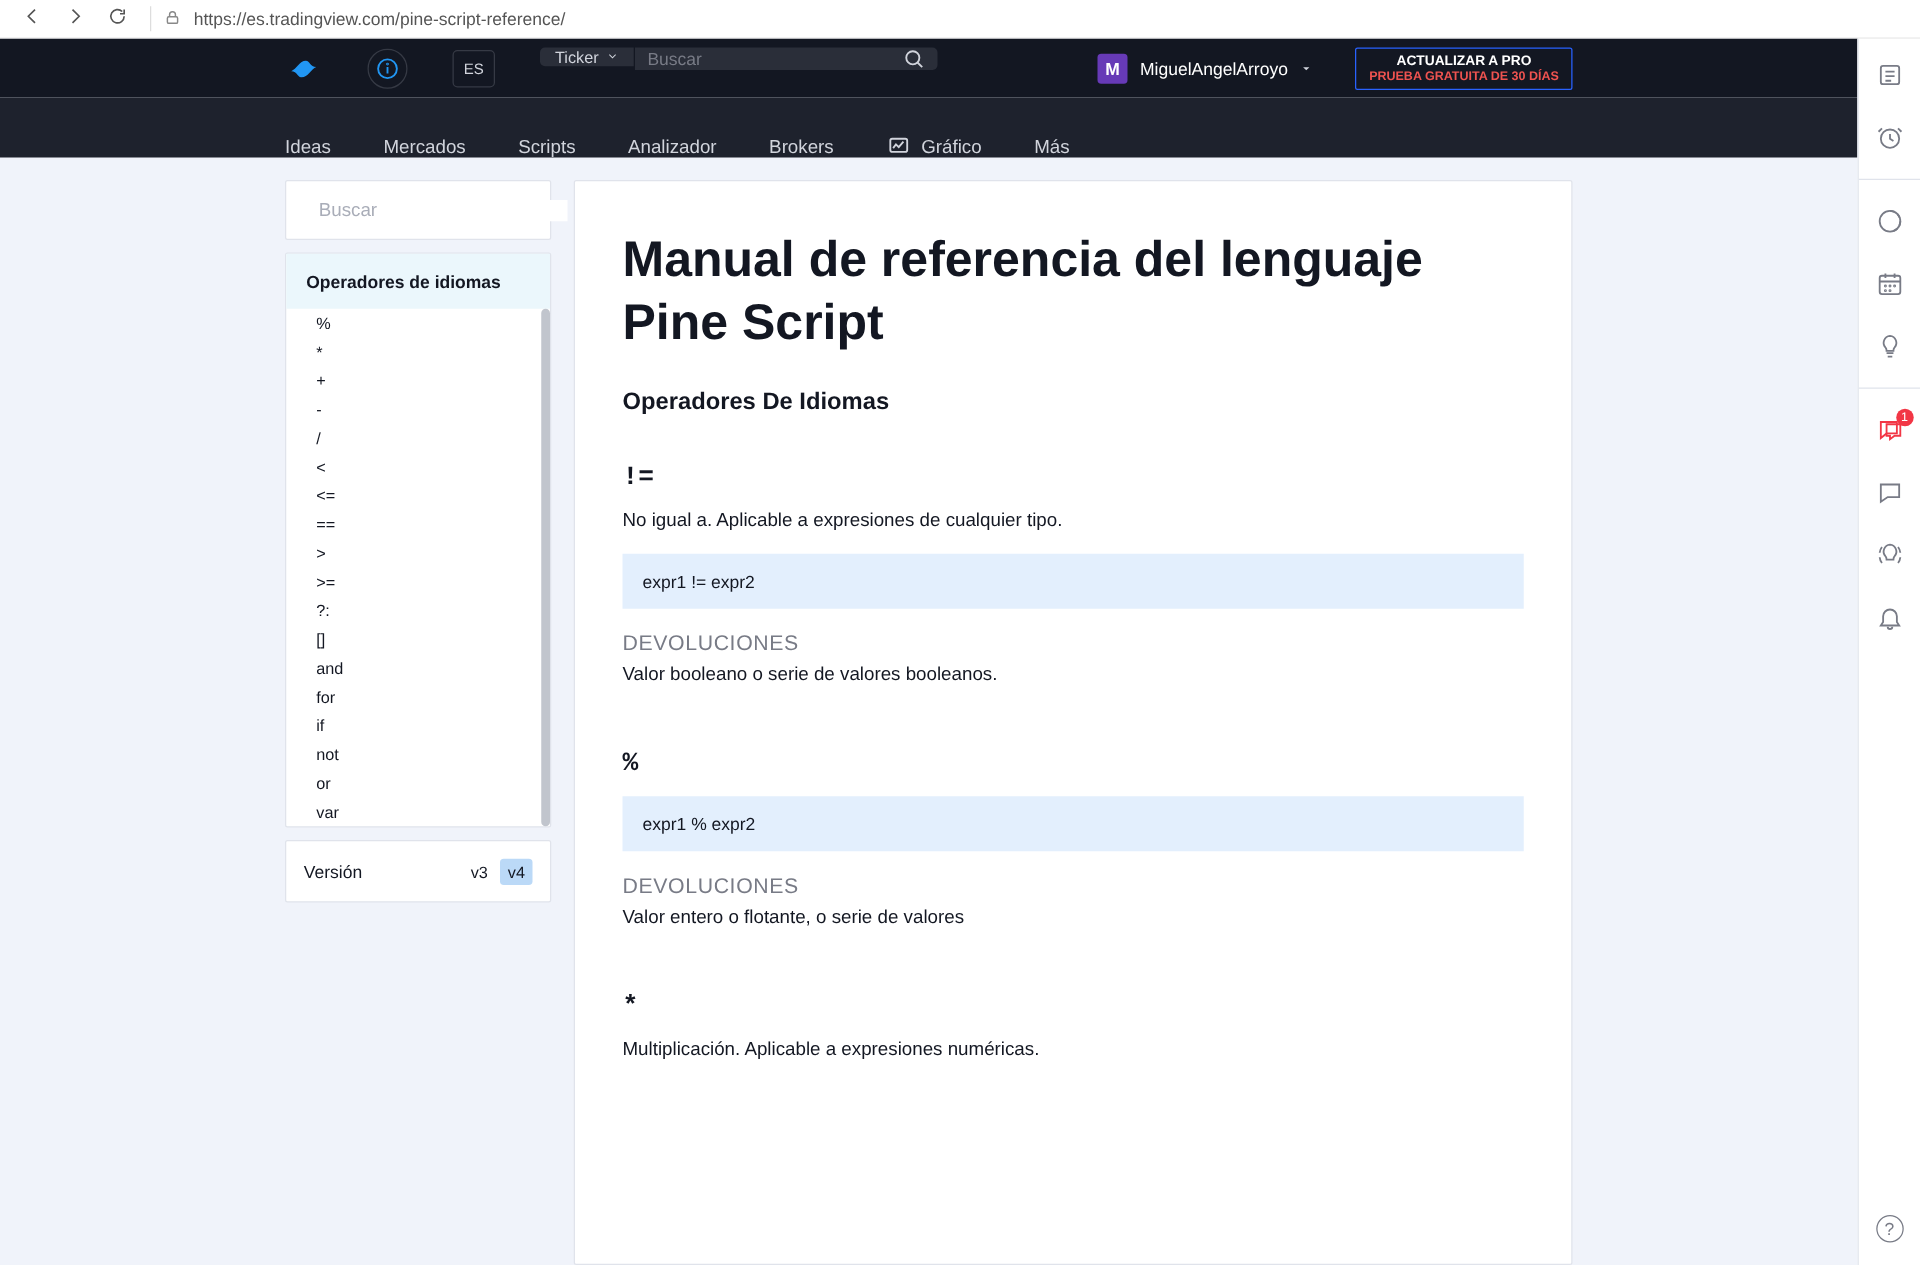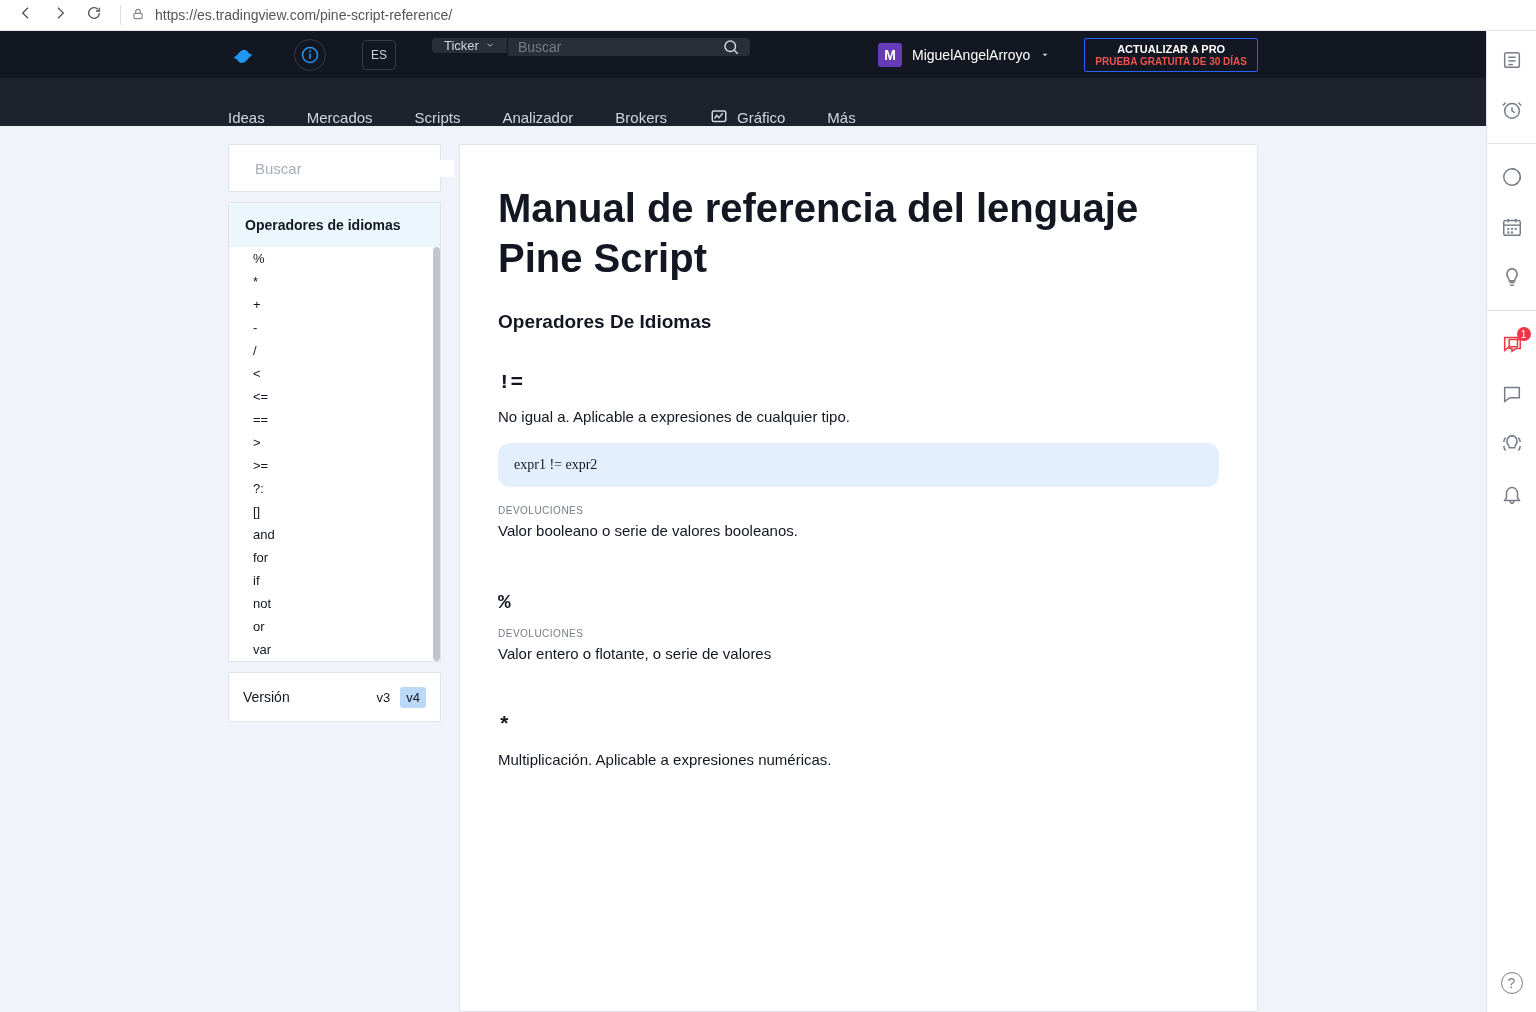--- a/index.html
+++ b/index.html
@@ -67,22 +67,22 @@
   .vbtn{font-size:13px;padding:3px 6px;border-radius:3px;color:#131722;cursor:pointer;}
   .vbtn.active{background:#bbd9f7;}
 
   
   .doc-col{ flex:1; background:#fff; border:1px solid #e0e3eb; border-radius:2px; padding:38px 38px 18px 38px; overflow:hidden;}
   .doc-col h1{ font-size:40px; font-weight:700; color:#131722; line-height:1.25; margin-bottom:28px;}
   .doc-col h2.section{ font-size:19px; font-weight:700; color:#131722; margin-bottom:38px;}
   .op-block{ margin-bottom:52px;}
   .op-title{ font-family:"Courier New",monospace; font-size:21px; font-weight:700; color:#131722; margin-bottom:14px;}
   .op-desc{ font-size:15px; color:#131722; margin-bottom:18px;}
-  .code{ background:#e3effd; border-radius:12px; padding:14px 16px; font-family:Liberation Serif, serif; font-size:14px; color:#131722; margin-bottom:18px;}
-  .sub-label{ font-size:10px; letter-spacing:.5px; color:#787b86; text-transform:uppercase; margin-bottom:6px;}
+  .code{ background:#e3effd; border-radius:0; padding:14px 16px; font-family:Liberation Sans, sans-serif; font-size:14px; color:#131722; margin-bottom:18px;}
+  .sub-label{ font-size:17px; letter-spacing:.5px; color:#787b86; text-transform:uppercase; margin-bottom:6px;}
   .sub-text{ font-size:15px; color:#131722;}
 
   
   .right-rail{ width:50px; border-left:1px solid #e0e3eb; display:flex; flex-direction:column; align-items:center; padding-top:18px; gap:28px; background:#fff;}
   .right-rail .sep{width:100%;height:1px;background:#e0e3eb;margin:-6px 0;}
   .rail-item{ position:relative; width:22px; height:22px; display:flex; align-items:center; justify-content:center; cursor:pointer;}
   .rail-item svg{width:22px;height:22px;stroke:#787b86;fill:none;stroke-width:1.6;}
   .badge{position:absolute;top:-6px;right:-8px;background:#f23645;color:#fff;font-size:10px;border-radius:7px;min-width:14px;height:14px;display:flex;align-items:center;justify-content:center;padding:0 3px;}
   .rail-spacer{flex:1;}
   .help-btn{ width:22px;height:22px;border:1.6px solid #787b86;border-radius:50%;display:flex;align-items:center;justify-content:center;color:#787b86;font-size:14px;margin-bottom:18px;cursor:pointer;}
@@ -230,20 +230,21 @@
         <div class="op-block">
           <div class="op-title">!=</div>
           <div class="op-desc">No igual a. Aplicable a expresiones de cualquier tipo.</div>
           <div class="code">expr1 != expr2</div>
           <div class="sub-label">DEVOLUCIONES</div>
           <div class="sub-text">Valor booleano o serie de valores booleanos.</div>
         </div>
 
         <div class="op-block">
           <div class="op-title">%</div>
+          <div class="code">expr1 % expr2</div>
           <div class="sub-label">DEVOLUCIONES</div>
           <div class="sub-text">Valor entero o flotante, o serie de valores</div>
         </div>
 
         <div class="op-block">
           <div class="op-title">*</div>
           <div class="op-desc">Multiplicación. Aplicable a expresiones numéricas.</div>
         </div>
       </div>
     </div>

